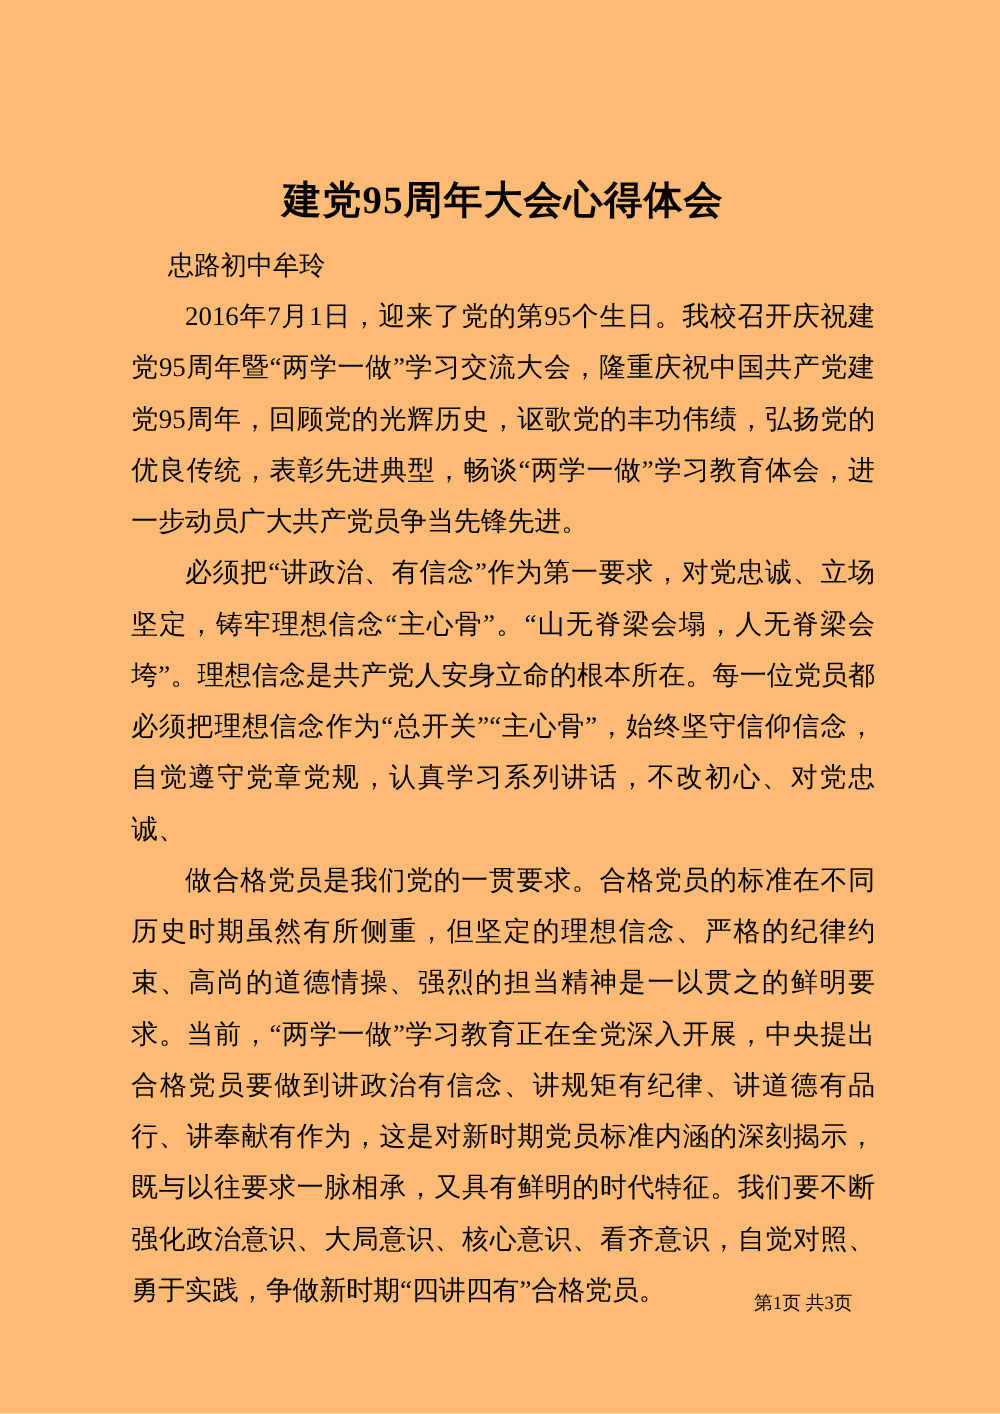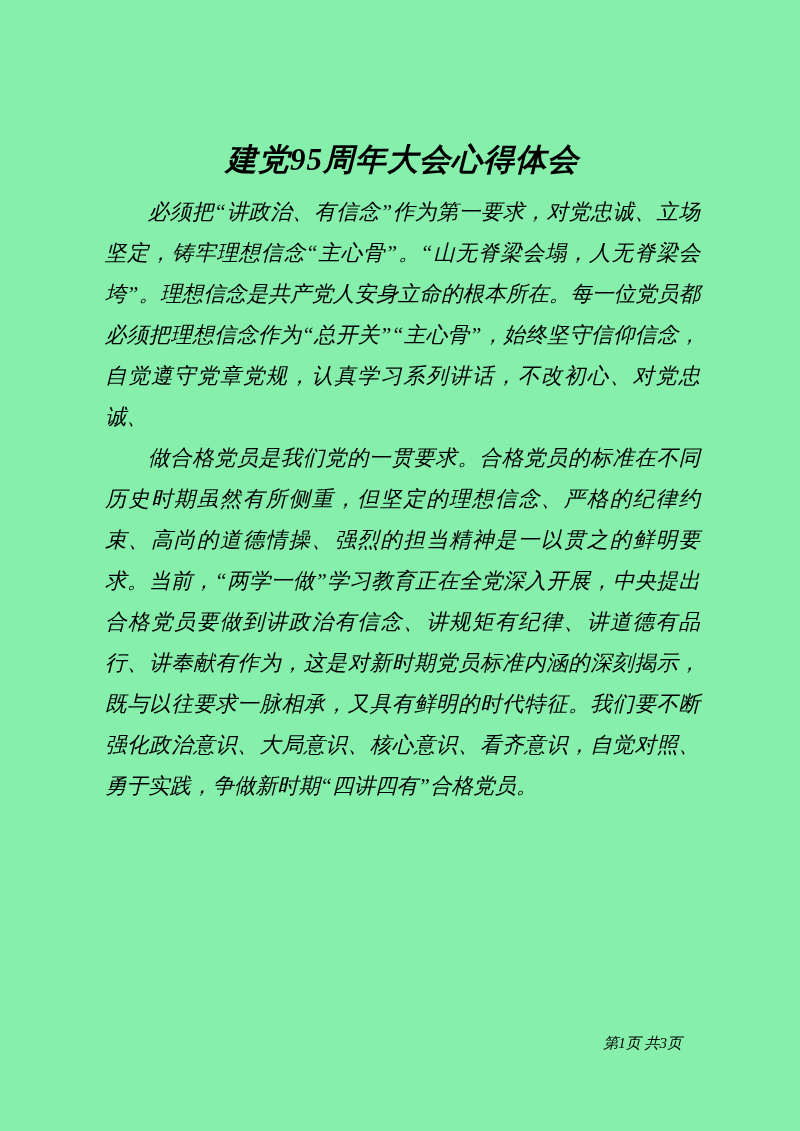--- a/index.html
+++ b/index.html
@@ -11,22 +11,21 @@
     width: 800px;
     height: 1131px;
     position: relative;
     overflow: hidden;
     font-family: "Liberation Serif", "DejaVu Serif", serif;
     color: #000000;
   }
   .page {
     position: absolute;
     inset: 0;
-    background: #86efac;
-    font-style: italic;
+    background: #fdba74;
   }
   .doc {
     padding: 141px 100px 0 105px;
   }
   .title {
     font-size: 31px;
     font-weight: bold;
     text-align: center;
     margin: 0 0 12px 0;
     line-height: 1.25;
@@ -55,19 +54,21 @@
     line-height: 1;
     color: #000000;
   }
 </style>
 </head>
 <body>
 
 <div class="page">
   <div class="doc">
     <h1 class="title">建党95周年大会心得体会</h1>
+    <p class="byline">忠路初中牟玲</p>
     <div>
+      <p class="para">2016年7月1日，迎来了党的第95个生日。我校召开庆祝建党95周年暨“两学一做”学习交流大会，隆重庆祝中国共产党建党95周年，回顾党的光辉历史，讴歌党的丰功伟绩，弘扬党的优良传统，表彰先进典型，畅谈“两学一做”学习教育体会，进一步动员广大共产党员争当先锋先进。</p>
       <p class="para">必须把“讲政治、有信念”作为第一要求，对党忠诚、立场坚定，铸牢理想信念“主心骨”。“山无脊梁会塌，人无脊梁会垮”。理想信念是共产党人安身立命的根本所在。每一位党员都必须把理想信念作为“总开关”“主心骨”，始终坚守信仰信念，自觉遵守党章党规，认真学习系列讲话，不改初心、对党忠诚、</p>
       <p class="para">做合格党员是我们党的一贯要求。合格党员的标准在不同历史时期虽然有所侧重，但坚定的理想信念、严格的纪律约束、高尚的道德情操、强烈的担当精神是一以贯之的鲜明要求。当前，“两学一做”学习教育正在全党深入开展，中央提出合格党员要做到讲政治有信念、讲规矩有纪律、讲道德有品行、讲奉献有作为，这是对新时期党员标准内涵的深刻揭示，既与以往要求一脉相承，又具有鲜明的时代特征。我们要不断强化政治意识、大局意识、核心意识、看齐意识，自觉对照、勇于实践，争做新时期“四讲四有”合格党员。</p>
     </div>
   </div>
   <div class="footer">第1页 共3页</div>
 </div>
 
 </body></html>

